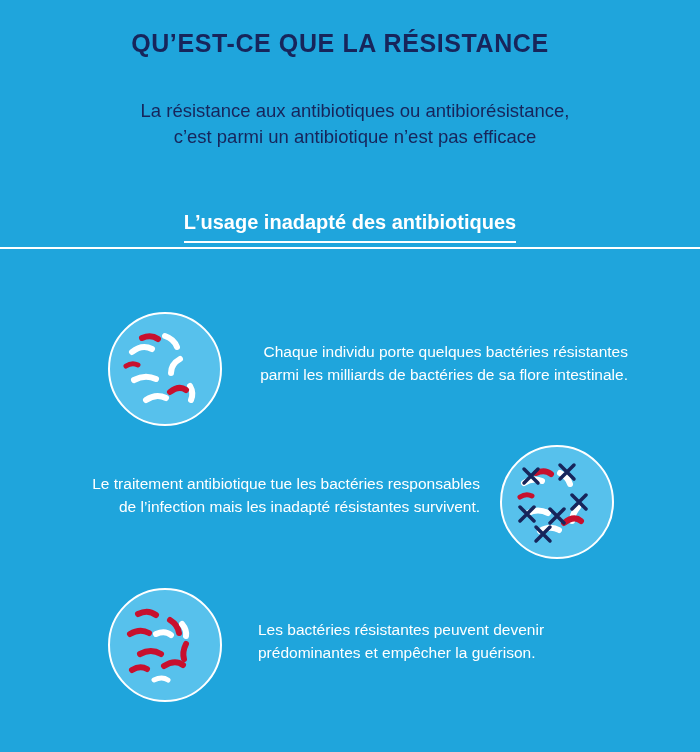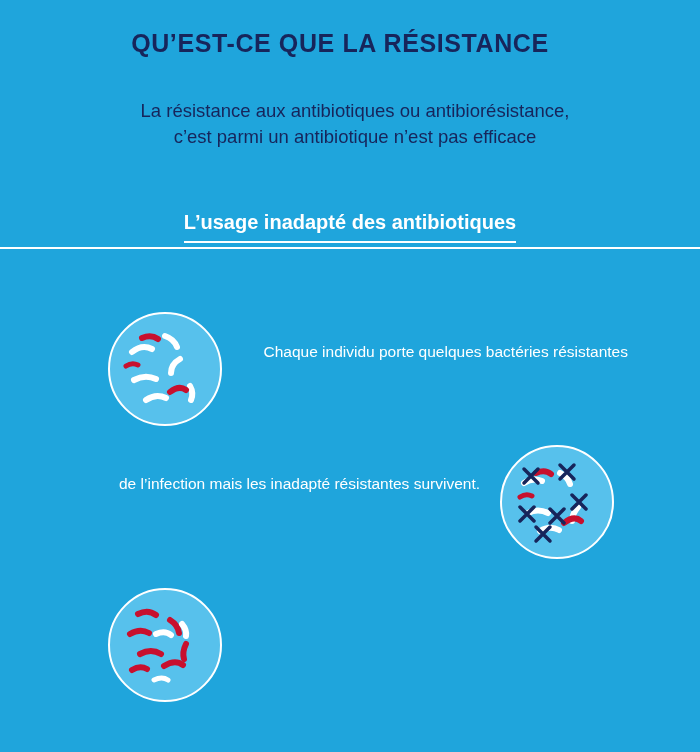--- a/index.html
+++ b/index.html
@@ -133,20 +133,21 @@
       <path d="M36,86 q10,-7 20,-2" stroke="#FFFFFF" stroke-width="6" stroke-linecap="round" fill="none"></path>
       <path d="M80,72 q4,7 1,14" stroke="#FFFFFF" stroke-width="6" stroke-linecap="round" fill="none"></path>
 
       <path d="M32,24 q9,-4 16,1" stroke="#C8102E" stroke-width="6" stroke-linecap="round" fill="none"></path>
       <path d="M60,78 q9,-7 16,-2" stroke="#C8102E" stroke-width="6" stroke-linecap="round" fill="none"></path>
       <path d="M16,52 q6,-4 12,-1" stroke="#C8102E" stroke-width="5" stroke-linecap="round" fill="none"></path>
     </svg>
   </div>
   <div class="step-text" id="step1-text">
     <span>Chaque individu porte quelques bactéries résistantes</span>
+    <span>parmi les milliards de bactéries de sa flore intestinale.</span>
   </div>
 
   <div class="dish step" id="step2-dish">
     <svg width="110" height="110" viewBox="0 0 110 110">
 
       <path d="M22,36 q9,-6 18,-2" stroke="#FFFFFF" stroke-width="6" stroke-linecap="round" fill="none"></path>
       <path d="M58,26 q8,4 10,11" stroke="#FFFFFF" stroke-width="6" stroke-linecap="round" fill="none"></path>
       <path d="M26,66 q10,-5 20,0" stroke="#FFFFFF" stroke-width="6" stroke-linecap="round" fill="none"></path>
       <path d="M38,84 q10,-6 19,-1" stroke="#FFFFFF" stroke-width="6" stroke-linecap="round" fill="none"></path>
       <path d="M76,60 q-6,7 -6,14" stroke="#FFFFFF" stroke-width="6" stroke-linecap="round" fill="none"></path>
@@ -159,33 +160,38 @@
         <path d="M22,22 L36,36 M36,22 L22,36"></path>
         <path d="M58,18 L72,32 M72,18 L58,32"></path>
         <path d="M18,60 L32,74 M32,60 L18,74"></path>
         <path d="M48,62 L62,76 M62,62 L48,76"></path>
         <path d="M70,48 L84,62 M84,48 L70,62"></path>
         <path d="M34,80 L48,94 M48,80 L34,94"></path>
       </g>
     </svg>
   </div>
   <div class="step-text" id="step2-text">
+    <span>Le traitement antibiotique tue les bactéries responsables</span>
     <span>de l’infection mais les inadapté résistantes survivent.</span>
   </div>
 
   <div class="dish step" id="step3-dish">
     <svg width="110" height="110" viewBox="0 0 110 110">
 
       <path d="M28,24 q10,-5 18,1" stroke="#C8102E" stroke-width="6" stroke-linecap="round" fill="none"></path>
       <path d="M60,30 q8,5 9,13" stroke="#C8102E" stroke-width="6" stroke-linecap="round" fill="none"></path>
       <path d="M20,44 q10,-6 19,-1" stroke="#C8102E" stroke-width="6" stroke-linecap="round" fill="none"></path>
       <path d="M30,64 q11,-6 21,0" stroke="#C8102E" stroke-width="6" stroke-linecap="round" fill="none"></path>
       <path d="M54,76 q11,-7 19,-1" stroke="#C8102E" stroke-width="6" stroke-linecap="round" fill="none"></path>
       <path d="M22,80 q8,-5 15,-1" stroke="#C8102E" stroke-width="6" stroke-linecap="round" fill="none"></path>
       <path d="M76,54 q-4,8 -2,15" stroke="#C8102E" stroke-width="6" stroke-linecap="round" fill="none"></path>
 
       <path d="M46,44 q9,-4 15,1" stroke="#FFFFFF" stroke-width="6" stroke-linecap="round" fill="none"></path>
       <path d="M72,34 q5,6 4,12" stroke="#FFFFFF" stroke-width="6" stroke-linecap="round" fill="none"></path>
       <path d="M44,90 q8,-4 14,0" stroke="#FFFFFF" stroke-width="5" stroke-linecap="round" fill="none"></path>
     </svg>
   </div>
+  <div class="step-text" id="step3-text">
+    <span>Les bactéries résistantes peuvent devenir</span>
+    <span>prédominantes et empêcher la guérison.</span>
+  </div>
 
 </div>
 
 </body></html>

